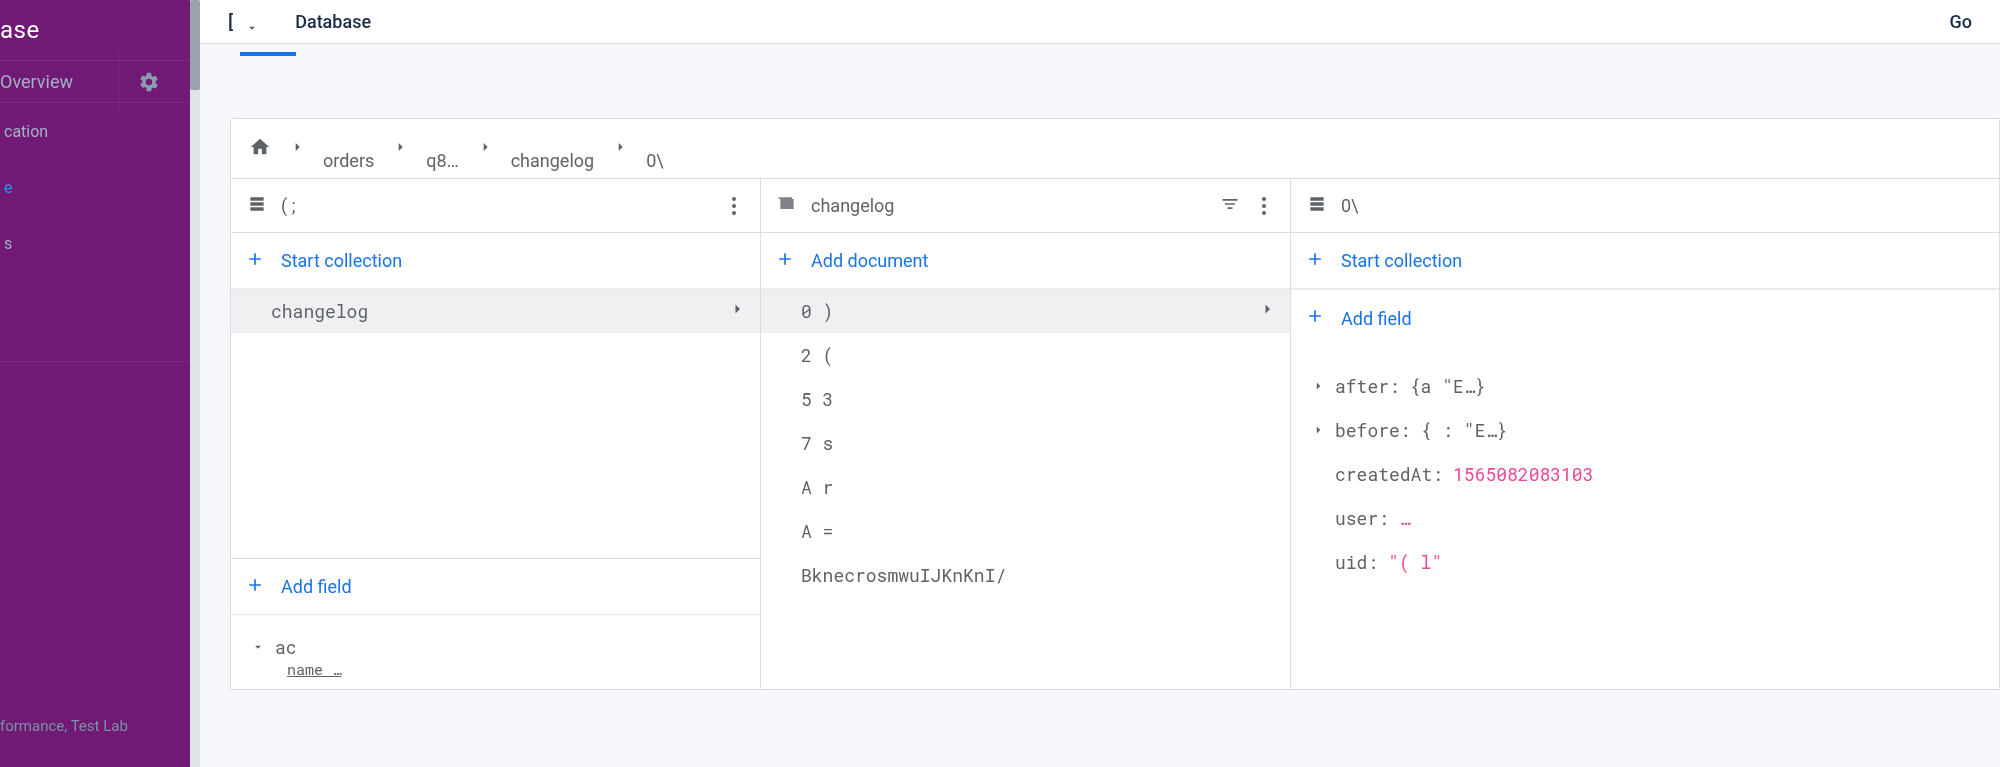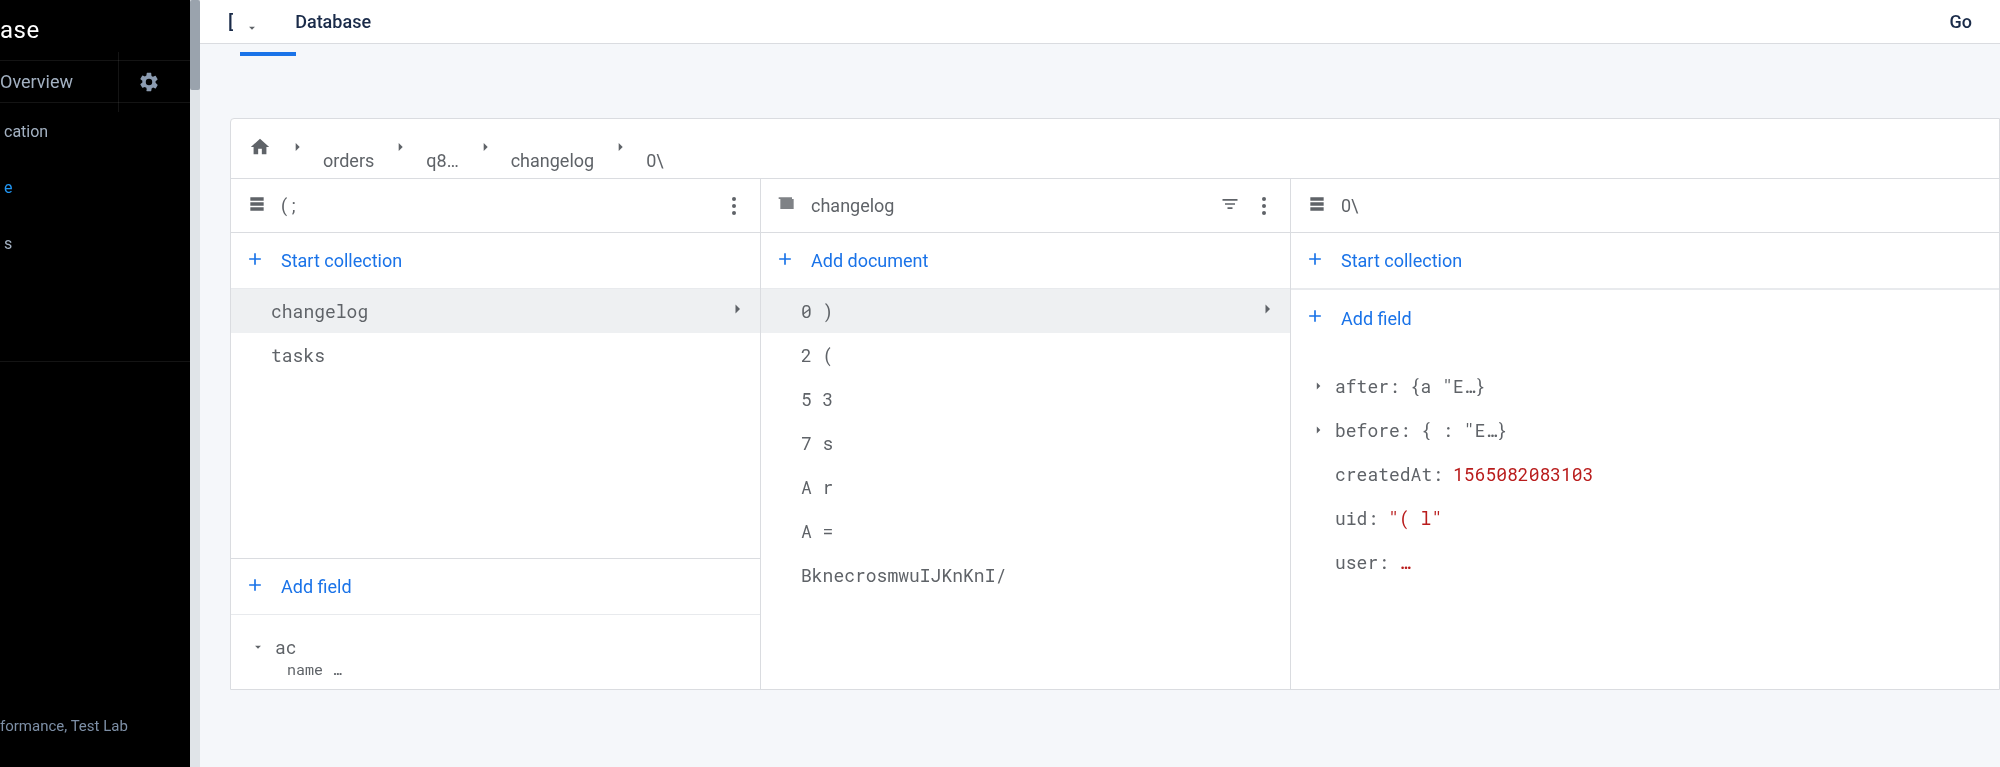--- a/index.html
+++ b/index.html
@@ -1,20 +1,20 @@
 <!DOCTYPE html>
 <html><head>
 <meta charset="utf-8">
 <style>
   * { box-sizing: border-box; margin: 0; padding: 0; }
   html, body { width: 2000px; height: 767px; font-family: 'Roboto', 'Helvetica Neue', Arial, sans-serif; background: #f5f7fa; overflow: hidden; }
   body { display: flex; }
 
   
-  .sidebar { width: 190px; background: #000000; color: #c2cedb; height: 100%; flex-shrink: 0; position: relative; }
+  .sidebar { width: 190px; background: #701a75; color: #c2cedb; height: 100%; flex-shrink: 0; position: relative; }
   .brand-row { height: 60px; display: flex; align-items: center; padding-left: 0; }
   .brand-text { color: #fff; font-size: 24px; font-weight: 400; padding-left: 0; letter-spacing: 0.5px; }
   .project-row { height: 43px; display: flex; align-items: center; justify-content: space-between; padding: 0 12px 0 0; border-top: 1px solid rgba(255,255,255,0.08); border-bottom: 1px solid rgba(255,255,255,0.08); }
   .project-label { color: #a3b1c2; font-size: 18px; font-weight: 400; }
   .gear { width: 60px; height: 60px; display: flex; align-items: center; justify-content: center; border-left: 1px solid rgba(255,255,255,0.08); }
   .gear svg { width: 22px; height: 22px; fill: #8b9bb0; }
   .nav-item { height: 56px; display: flex; align-items: center; padding-left: 4px; font-size: 16px; color: #a3b1c2; }
   .nav-item.active { color: #2196f3; }
   .nav-footer { position: absolute; bottom: 30px; left: 0; padding-left: 0; font-size: 15px; color: #7d8fa6; line-height: 1.4; }
   .divider-h { border-top: 1px solid rgba(255,255,255,0.08); margin-top: 90px; }
@@ -61,25 +61,25 @@
   .list-item { height: 44px; display: flex; align-items: center; padding: 0 14px 0 40px; color: #5f6368; font-size: 18px; font-family: 'Roboto Mono', monospace; }
   .list-item.selected { background: #eef0f2; }
   .list-item .spacer { flex: 1; }
   .chev-right svg { width: 18px; height: 18px; fill: #5f6368; }
 
   .col1 .sub-divider { border-bottom: 1px solid #dadce0; }
 
   .fields { flex: 1; padding: 8px 0; overflow: hidden; }
   .field-row { height: 44px; display: flex; align-items: flex-end; padding: 0 14px 0 20px; font-family: 'Roboto Mono', monospace; font-size: 18px; color: #5f6368; gap: 10px; }
   .field-row .key { color: #5f6368; }
-  .field-row .val { color: #b91c1c; }
+  .field-row .val { color: #ec4899; }
   .field-row .val-muted { color: #5f6368; }
   .field-expand svg { width: 14px; height: 14px; fill: #5f6368; }
   .field-noexpand { width: 14px; }
-  .indent { padding-left: 56px; }
+  .indent { padding-left: 56px; text-decoration: underline; }
   .expand-caret svg { width: 14px; height: 14px; fill: #5f6368; }
 </style>
 </head>
 <body>
 
 <div class="sidebar">
   <div class="brand-row">
     <span class="brand-text">ase</span>
   </div>
   <div class="project-row">
@@ -172,24 +172,20 @@
           <span>Start collection</span>
         </div>
         <div id="col1-list" class="list">
             <div class="list-item selected">
               <span>changelog</span>
               <span class="spacer"></span>
               <span class="chev-right"><svg viewBox="0 0 24 24">
                   <path d="M10 6l6 6-6 6z"></path>
                 </svg></span>
             </div>
-            <div class="list-item">
-              <span>tasks</span>
-              <span class="spacer"></span>
-            </div>
           </div>
         <div class="sub-divider"></div>
         <div class="action-row">
           <span class="plus-icon"><svg viewBox="0 0 24 24">
                 <path d="M19 13h-6v6h-2v-6H5v-2h6V5h2v6h6z"></path>
               </svg></span>
           <span>Add field</span>
         </div>
         <div class="field-row">
           <span class="expand-caret"><svg viewBox="0 0 24 24">
@@ -299,26 +295,26 @@
               <span class="key">before:</span> 
               <span class="val-muted">{                   : "E…}</span>
             </div>
             <div class="field-row">
               <span class="field-noexpand"></span>
               <span class="key">createdAt:</span> 
               <span class="val">1565082083103</span>
             </div>
             <div class="field-row">
               <span class="field-noexpand"></span>
+              <span class="key">user:</span> 
+              <span class="val">…</span>
+            </div>
+            <div class="field-row">
+              <span class="field-noexpand"></span>
               <span class="key">uid:</span> 
               <span class="val">"(                          l"</span>
             </div>
-            <div class="field-row">
-              <span class="field-noexpand"></span>
-              <span class="key">user:</span> 
-              <span class="val">…</span>
-            </div>
           </div>
       </div>
 
     </div>
   </div>
 </div>
 
 </body></html>

